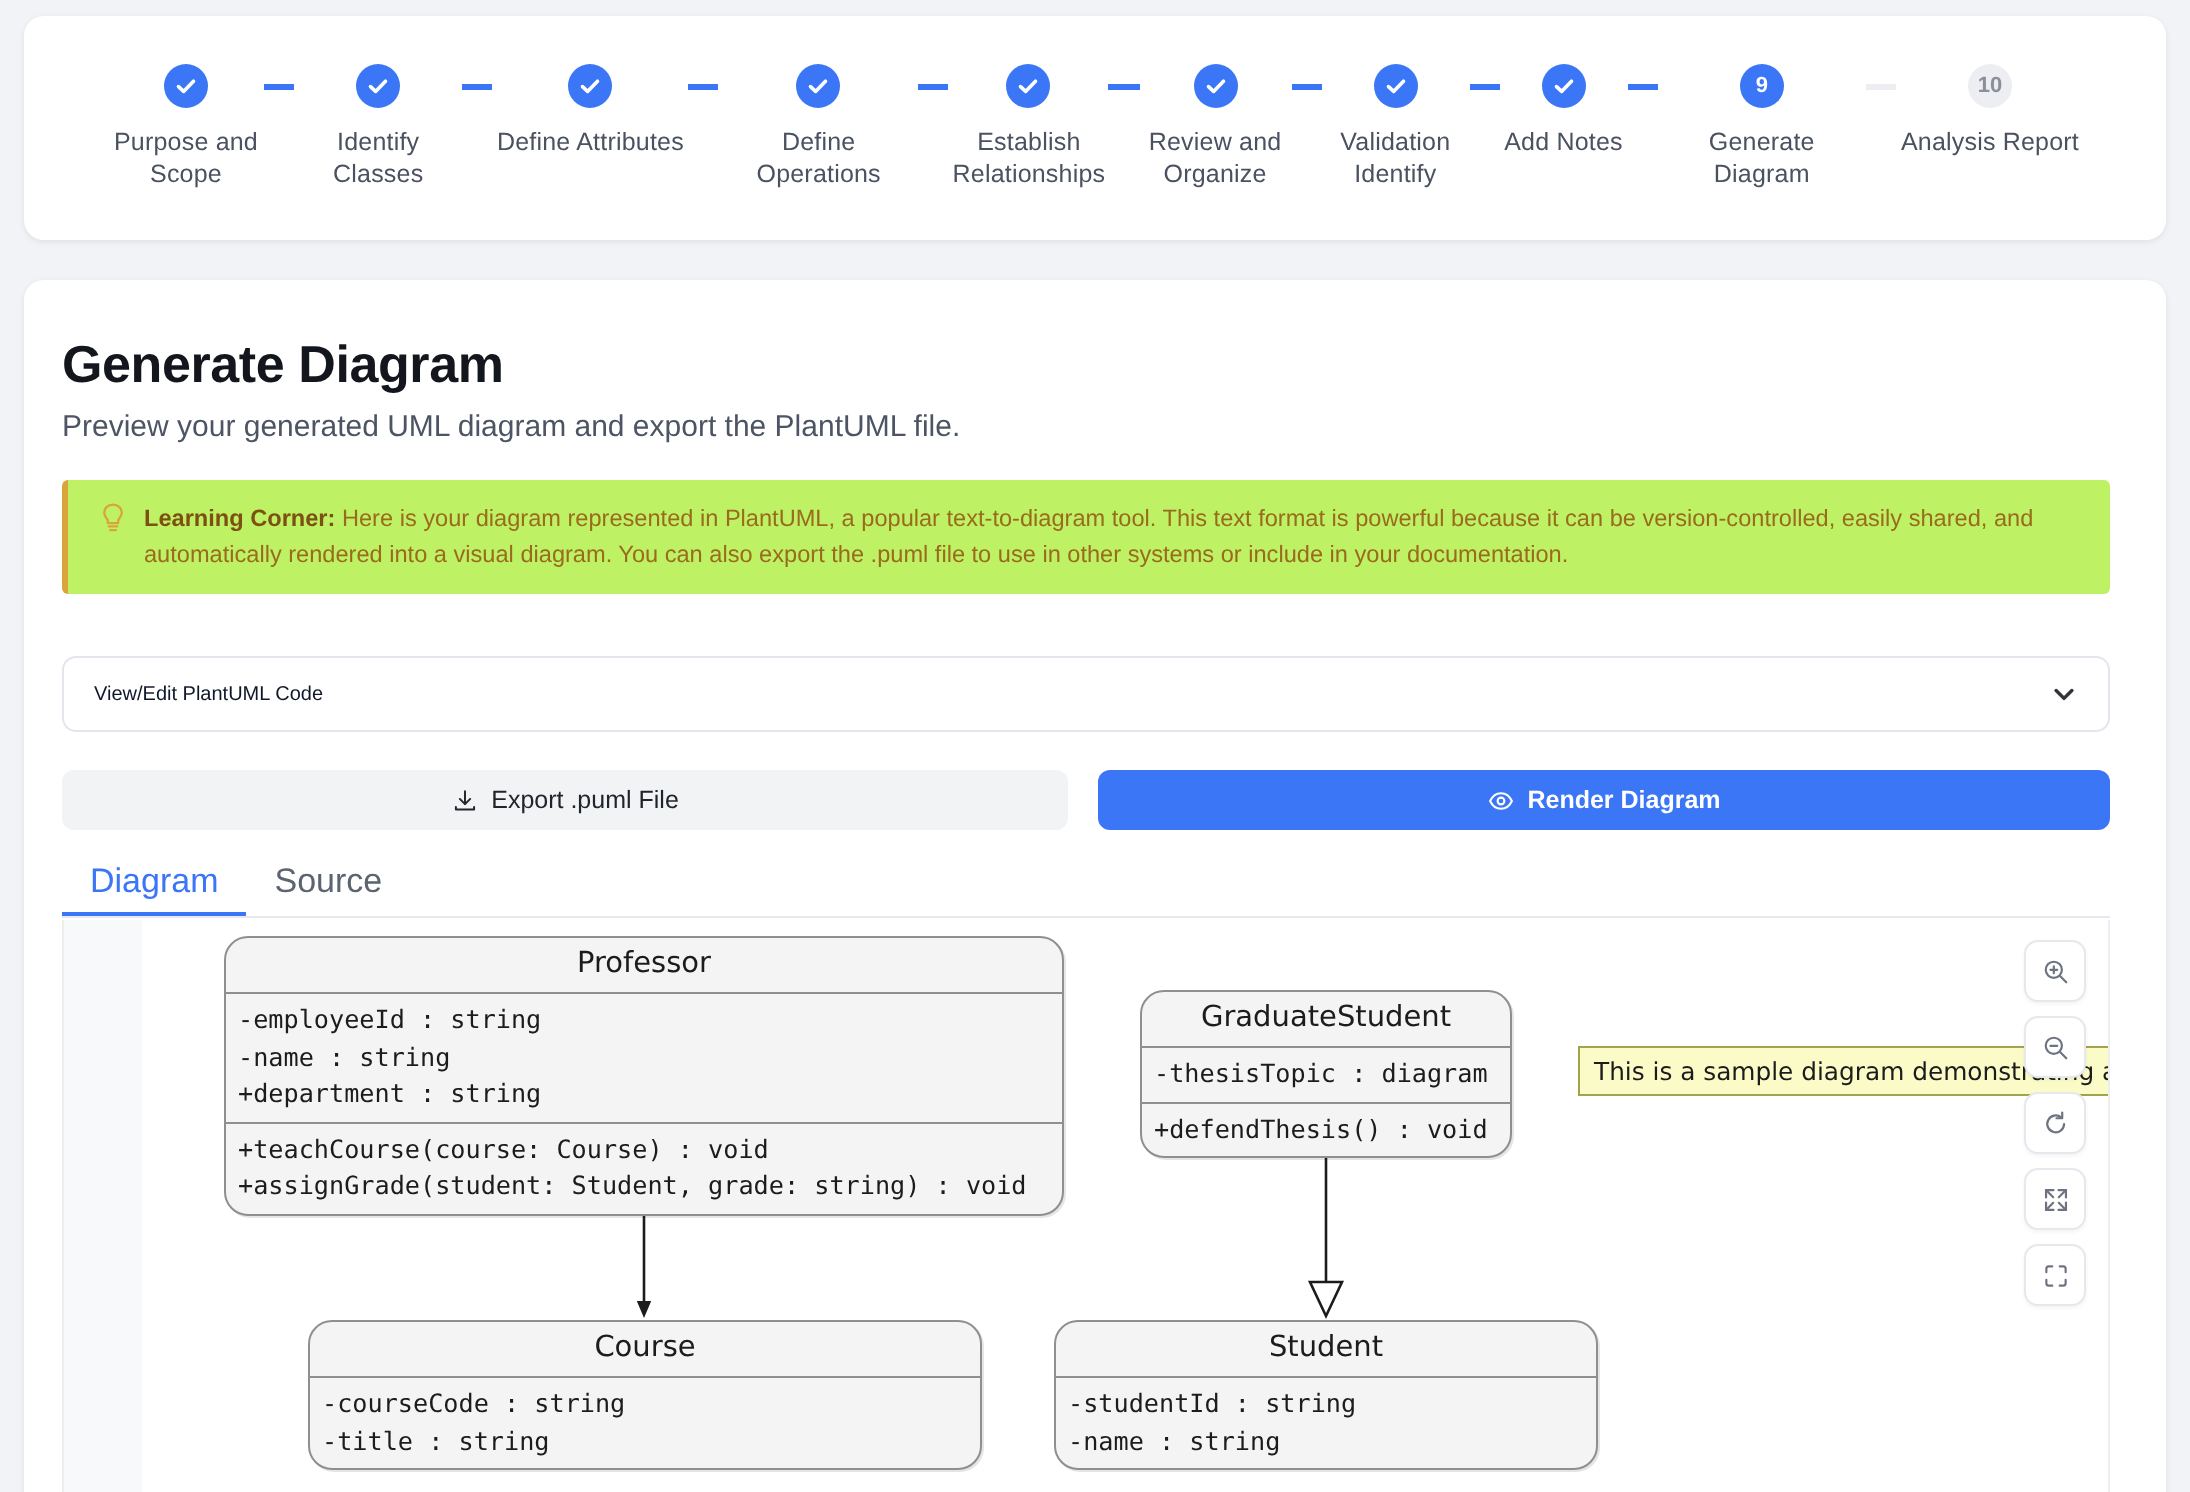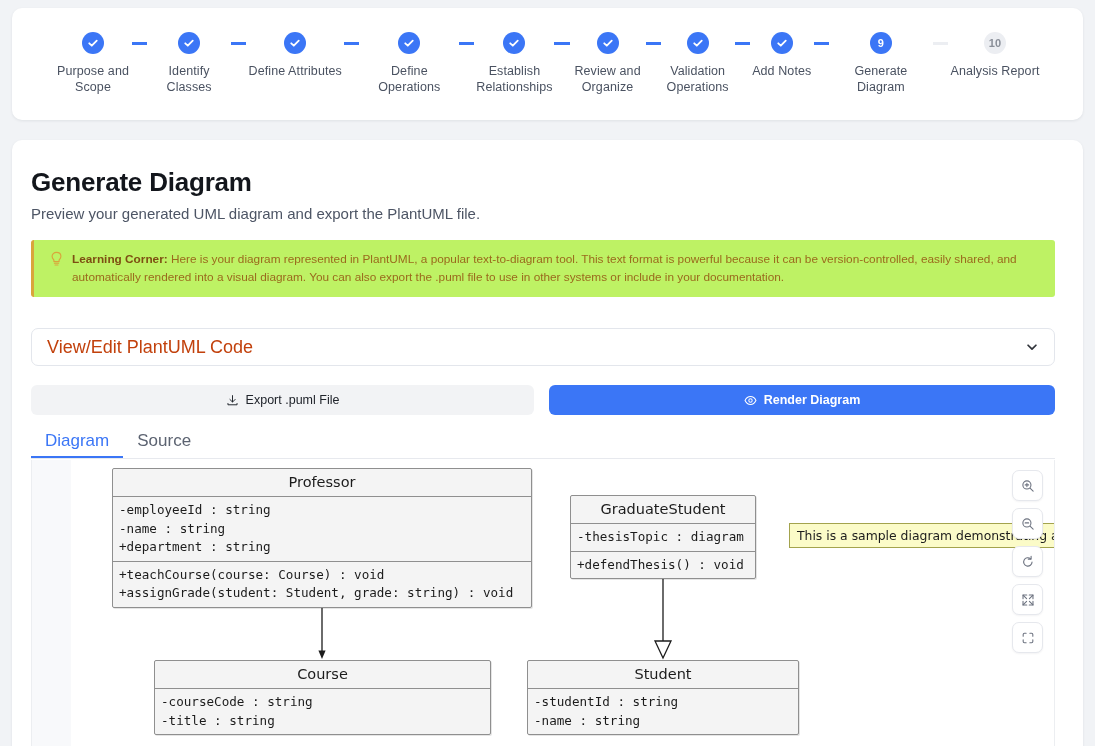--- a/index.html
+++ b/index.html
@@ -79,21 +79,21 @@
   .learning-text b { color: #7d4f12; font-weight: 700; }
 
   
   .accordion {
     position: absolute; left: 19px; top: 188px;
     width: 1024px; height: 38px;
     background: #fff; border: 1px solid #e3e6ec; border-radius: 7px;
     display: flex; align-items: center; padding: 0 15px;
     cursor: pointer;
   }
-  .accordion-label { font-size: 18px; color: #c2410c; flex: 1 1 auto; }
+  .accordion-label { font-size: 10px; color: #0f172a; flex: 1 1 auto; }
   .chev svg { width: 14px; height: 14px; display: block; color: #31343b; }
 
   
   .btn-row { position: absolute; left: 19px; top: 245px; width: 1024px; display: flex; gap: 15px; }
   .btn {
     height: 30px; border-radius: 6px;
     display: flex; align-items: center; justify-content: center; gap: 7px;
     font-size: 12.5px; font-weight: 600; cursor: pointer; border: none;
   }
   .btn-render { flex: 0 0 506px; background: #3b76f6; color: #fff; }
@@ -116,21 +116,21 @@
     position: absolute; left: 19px; top: 320px;
     width: 1024px; height: 300px;
     background: #ffffff; border: 1px solid #eceef1; border-top: none;
     overflow: hidden;
   }
   .gutter { position: absolute; left: 0; top: 0; width: 39px; height: 100%; background: #f8f9fb; }
 
   
   .uml {
     position: absolute; background: #f4f4f4;
-    border: 1px solid #8f8f8f; border-radius: 2px;
+    border: 1px solid #8f8f8f; border-radius: 12px;
     font-family: "DejaVu Sans", sans-serif;
     box-shadow: 1px 1px 0 rgba(0,0,0,.10);
   }
   .uml-name {
     text-align: center; font-size: 14.5px; color: #1c1c1c;
     padding: 5px 10px 6px 10px; border-bottom: 1px solid #8f8f8f;
   }
   .uml-sec { padding: 4px 6px 4px 6px; border-bottom: 1px solid #8f8f8f; }
   .uml-sec:last-child { border-bottom: none; }
   .uml-line {
@@ -225,21 +225,21 @@
       </div>
       <div class="connector"></div>
 
       <div class="step" style="width:74px">
         <div class="step-circle">
           <svg viewBox="0 0 16 16" fill="none" stroke="#fff" stroke-width="2.4" stroke-linecap="round" stroke-linejoin="round">
               <path d="M3 8.4 L6.4 11.6 L13 4.8"></path>
             </svg>
         </div>
         <div class="step-label">Validation
-Operations</div>
+Identify</div>
       </div>
       <div class="connector"></div>
 
       <div class="step" style="width:64px">
         <div class="step-circle">
           <svg viewBox="0 0 16 16" fill="none" stroke="#fff" stroke-width="2.4" stroke-linecap="round" stroke-linejoin="round">
               <path d="M3 8.4 L6.4 11.6 L13 4.8"></path>
             </svg>
         </div>
         <div class="step-label">Add Notes</div>

